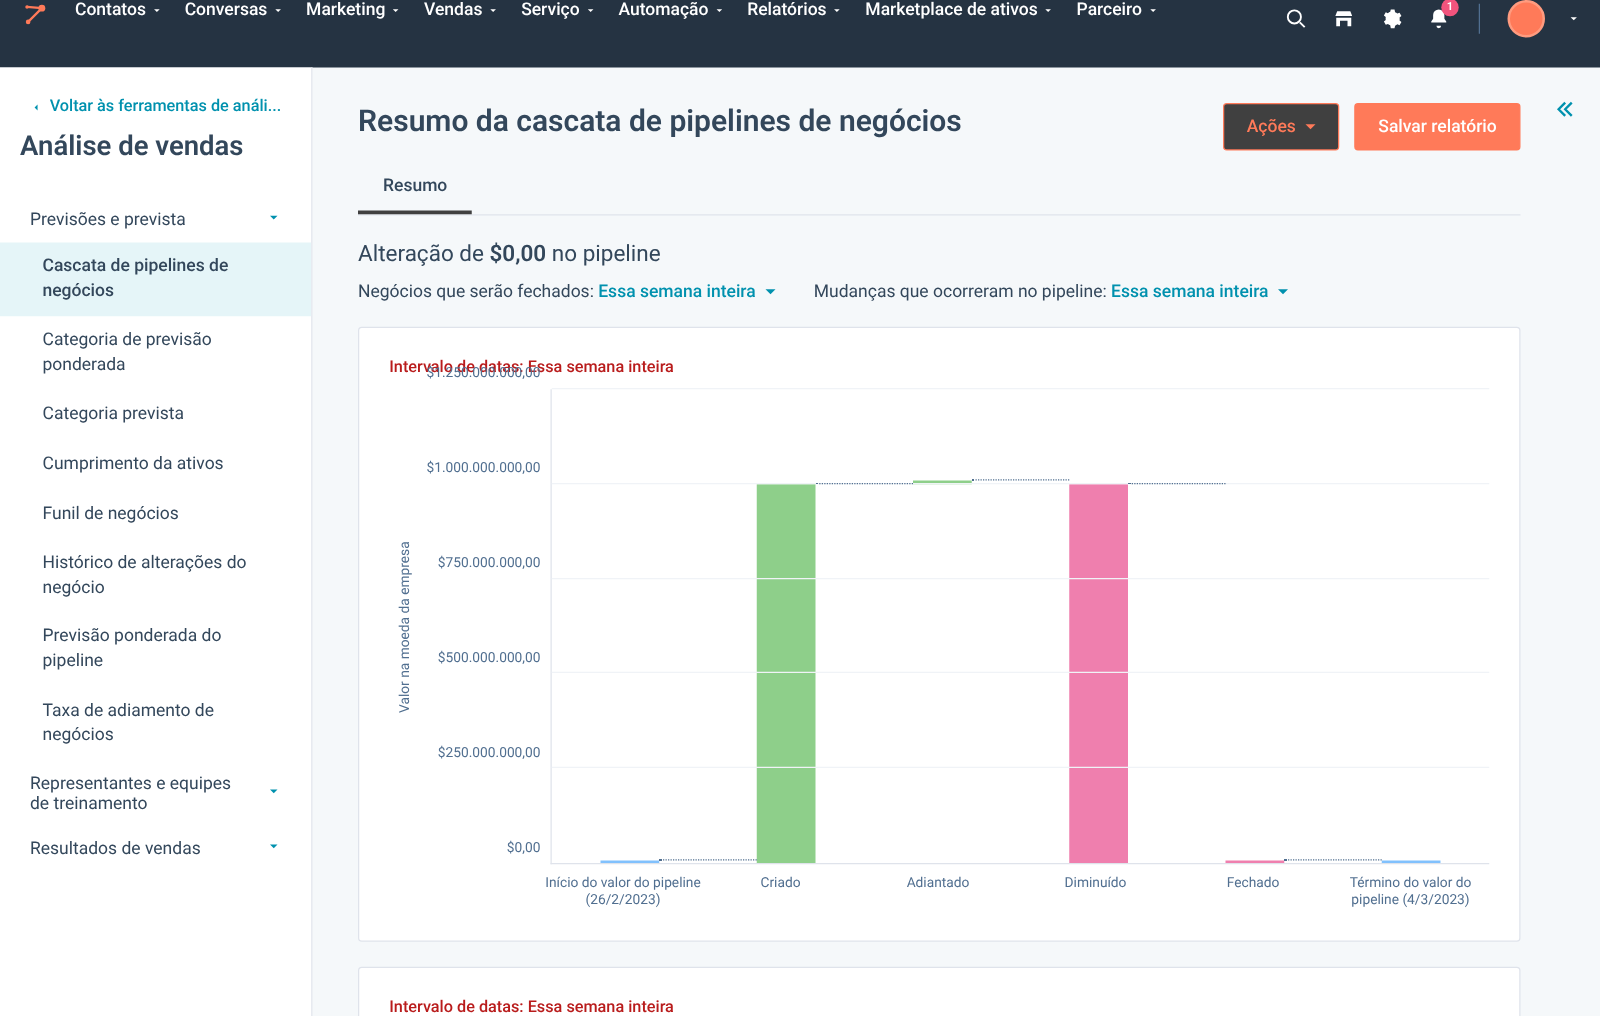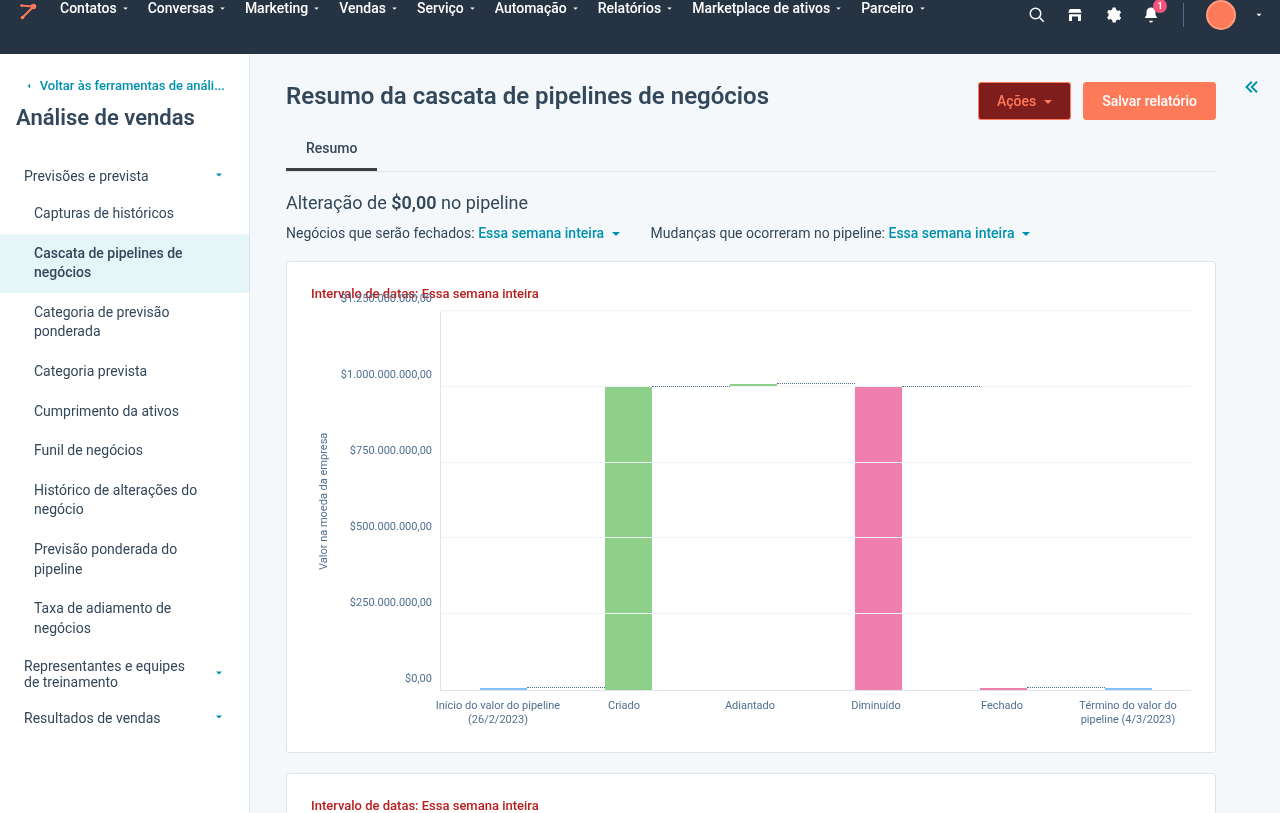--- a/index.html
+++ b/index.html
@@ -27,21 +27,21 @@
 .group-item.active { background: #e5f5f8; font-weight: 500; }
 
 .content { flex: 1; overflow-y: auto; padding: 28px 36px; position: relative; }
 .content-inner { max-width: 930px; }
 .collapse-handle { position: absolute; top: 24px; right: 20px; cursor: pointer; color: #0091ae; }
 
 .page-header { display: flex; justify-content: space-between; align-items: flex-start; margin-bottom: 8px; }
 .page-title { font-size: 24px; font-weight: 600; color: #33475b; }
 .page-actions { display: flex; gap: 12px; }
 .btn { padding: 10px 18px; border-radius: 3px; font-size: 14px; font-weight: 500; cursor: pointer; display: flex; align-items: center; gap: 4px; }
-.btn-outline { background: #7f1d1d; border: 1px solid #ff7a59; color: #ff7a59; }
+.btn-outline { background: #404040; border: 1px solid #ff7a59; color: #ff7a59; }
 .btn-primary { background: #ff7a59; border: 1px solid #ff7a59; color: #fff; }
 
 .tabs { border-bottom: 1px solid #dfe3eb; margin-bottom: 20px; }
 .tab { display: inline-block; padding: 12px 20px; font-size: 14px; font-weight: 500; color: #33475b; border-bottom: 3px solid #404040; cursor: pointer; }
 
 .summary-line { font-size: 18px; color: #33475b; margin-bottom: 12px; }
 .summary-line b { font-weight: 600; }
 .filters { font-size: 14px; color: #33475b; margin-bottom: 20px; }
 .filter-link { color: #0091ae; font-weight: 500; cursor: pointer; }
 .filter-sep { display: inline-block; width: 24px; }
@@ -179,21 +179,20 @@
     </div>
     <div class="sidebar-title">Análise de vendas</div>
     <div id="sidebar-groups">
         <div class="group-header">
           <span style="max-width:170px">Previsões e prevista</span>
           <span><svg width="12" height="12" viewBox="0 0 24 24" fill="#0091ae">
               <path d="M6 9l6 6 6-6z"></path>
             </svg></span>
         </div>
         <div class="group-items">
-          <div class="group-item">Capturas de históricos</div>
           <div class="group-item active">Cascata de pipelines de negócios</div>
           <div class="group-item">Categoria de previsão ponderada</div>
           <div class="group-item">Categoria prevista</div>
           <div class="group-item">Cumprimento da ativos</div>
           <div class="group-item">Funil de negócios</div>
           <div class="group-item">Histórico de alterações do negócio</div>
           <div class="group-item">Previsão ponderada do pipeline</div>
           <div class="group-item">Taxa de adiamento de negócios</div>
         </div>
         <div class="group-header">

